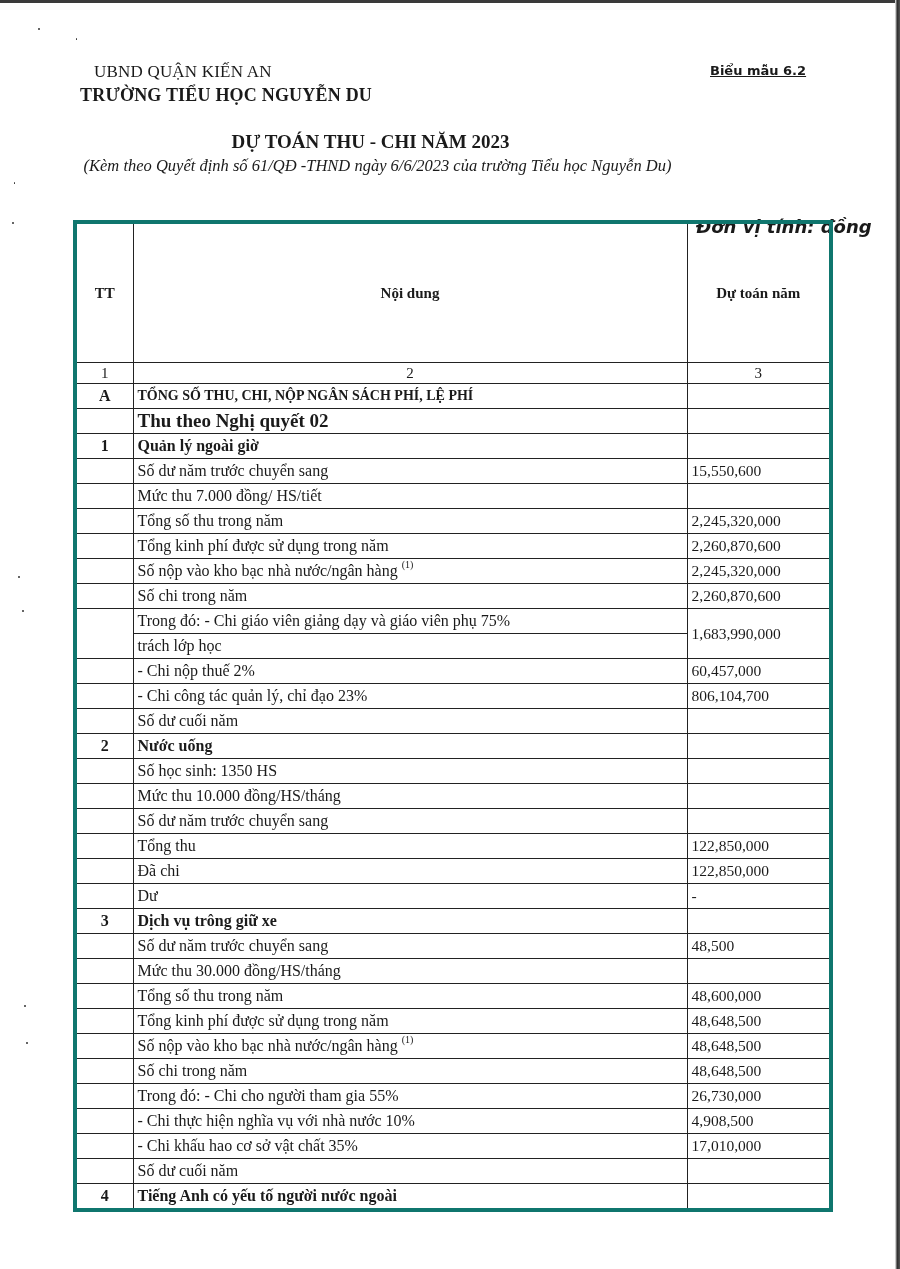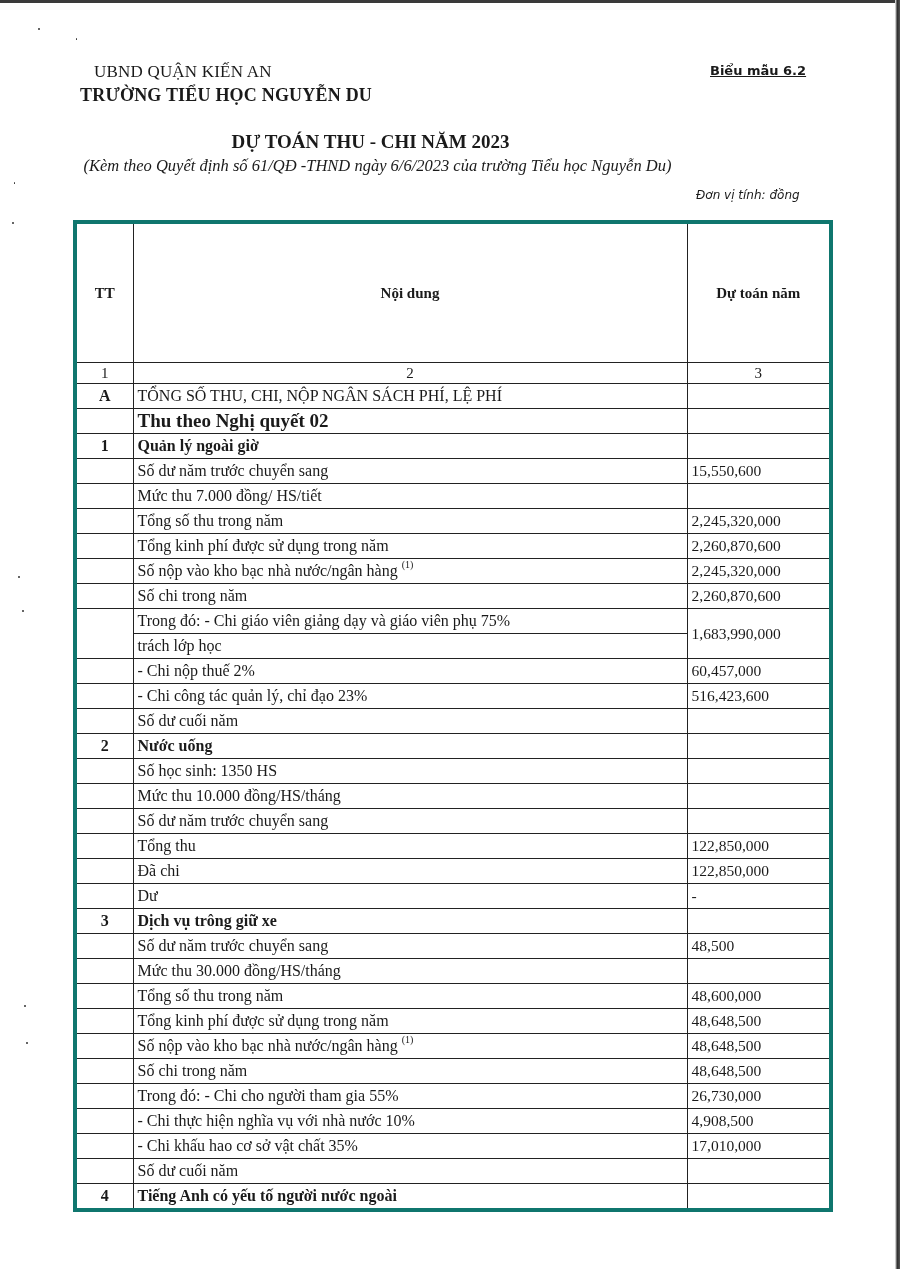--- a/index.html
+++ b/index.html
@@ -12,40 +12,40 @@
   .scan-top { position: absolute; left: 0; top: 0; width: 900px; height: 3px; background: #3a3a3a; }
   .scan-right { position: absolute; right: 0; top: 0; width: 5px; height: 1269px; background: linear-gradient(to right, #fafafa, #2e2e2e 45%, #555 100%); }
   .speck { position: absolute; width: 2px; height: 2px; background: #333; border-radius: 1px; }
 
   .org-top { position: absolute; left: 94px; top: 62px; font-size: 17px; letter-spacing: 0.2px; }
   .org-school { position: absolute; left: 80px; top: 85px; font-size: 18px; font-weight: bold; letter-spacing: 0.2px; }
   .form-code { position: absolute; left: 710px; top: 63px; font-family: "DejaVu Sans", sans-serif; font-size: 13px; font-weight: bold; text-decoration: underline; }
 
   .title { position: absolute; left: 0; width: 741px; top: 131px; text-align: center; font-size: 19px; font-weight: bold; }
   .subtitle { position: absolute; left: 0; width: 755px; top: 156px; text-align: center; font-size: 16.5px; font-style: italic; }
-  .unit { position: absolute; left: 696px; top: 188px; font-family: "DejaVu Sans", sans-serif; font-size: 12px; font-style: italic; font-weight: normal; }
+  .unit { position: absolute; left: 696px; top: 216px; font-family: "DejaVu Sans", sans-serif; font-size: 18px; font-style: italic; font-weight: bold; }
 
   table.budget {
     position: absolute; left: 73px; top: 220px; width: 756px;
     border-collapse: collapse; table-layout: fixed;
     font-size: 16px;
   }
   table.budget td, table.budget th {
     border: 1.2px solid #222; padding: 0 4px; height: 24px; line-height: 22px;
     overflow: hidden; white-space: nowrap;
   }
   table.budget { border: 4px solid #0f766e; }
   col.c1 { width: 58px; } col.c2 { width: 554px; } col.c3 { width: 144px; }
   th { font-weight: bold; font-size: 15px; }
   tr.head th { height: 138px; }
   tr.colnum td { text-align: center; height: 20px; line-height: 18px; font-size: 15px; }
   td.tt { text-align: center; font-weight: bold; }
   td.amt { text-align: left; padding-right: 2px; font-size: 15.5px; }
   td.bold { font-weight: bold; }
-  td.section-a { font-weight: normal; font-size: 16px; margin-top: 12px; }
+  td.section-a { font-weight: bold; font-size: 14px; margin-top: 12px; }
   td.sub-bold { font-weight: bold; font-size: 19px; }
   td.indent { padding-left: 72px; }
   sup { font-size: 10px; vertical-align: top; line-height: 10px; }
 </style>
 </head>
 <body>
 
 <div class="scan-top"></div>
 <div class="scan-right"></div>
 <div class="speck" style="left:38px;top:28px;"></div>
@@ -137,21 +137,21 @@
     <td class="indent">trách lớp học</td>
   </tr>
   <tr>
     <td class="tt"></td>
     <td class="indent">- Chi nộp thuế 2%</td>
     <td class="amt">60,457,000</td>
   </tr>
   <tr>
     <td class="tt"></td>
     <td class="indent">- Chi công tác quản lý, chỉ đạo 23%</td>
-    <td class="amt">516,423,600</td>
+    <td class="amt">806,104,700</td>
   </tr>
   <tr>
     <td class="tt"></td>
     <td>Số dư cuối năm</td>
     <td class="amt"></td>
   </tr>
   <tr>
     <td class="tt">2</td>
     <td class="bold">Nước uống</td>
     <td class="amt"></td>

